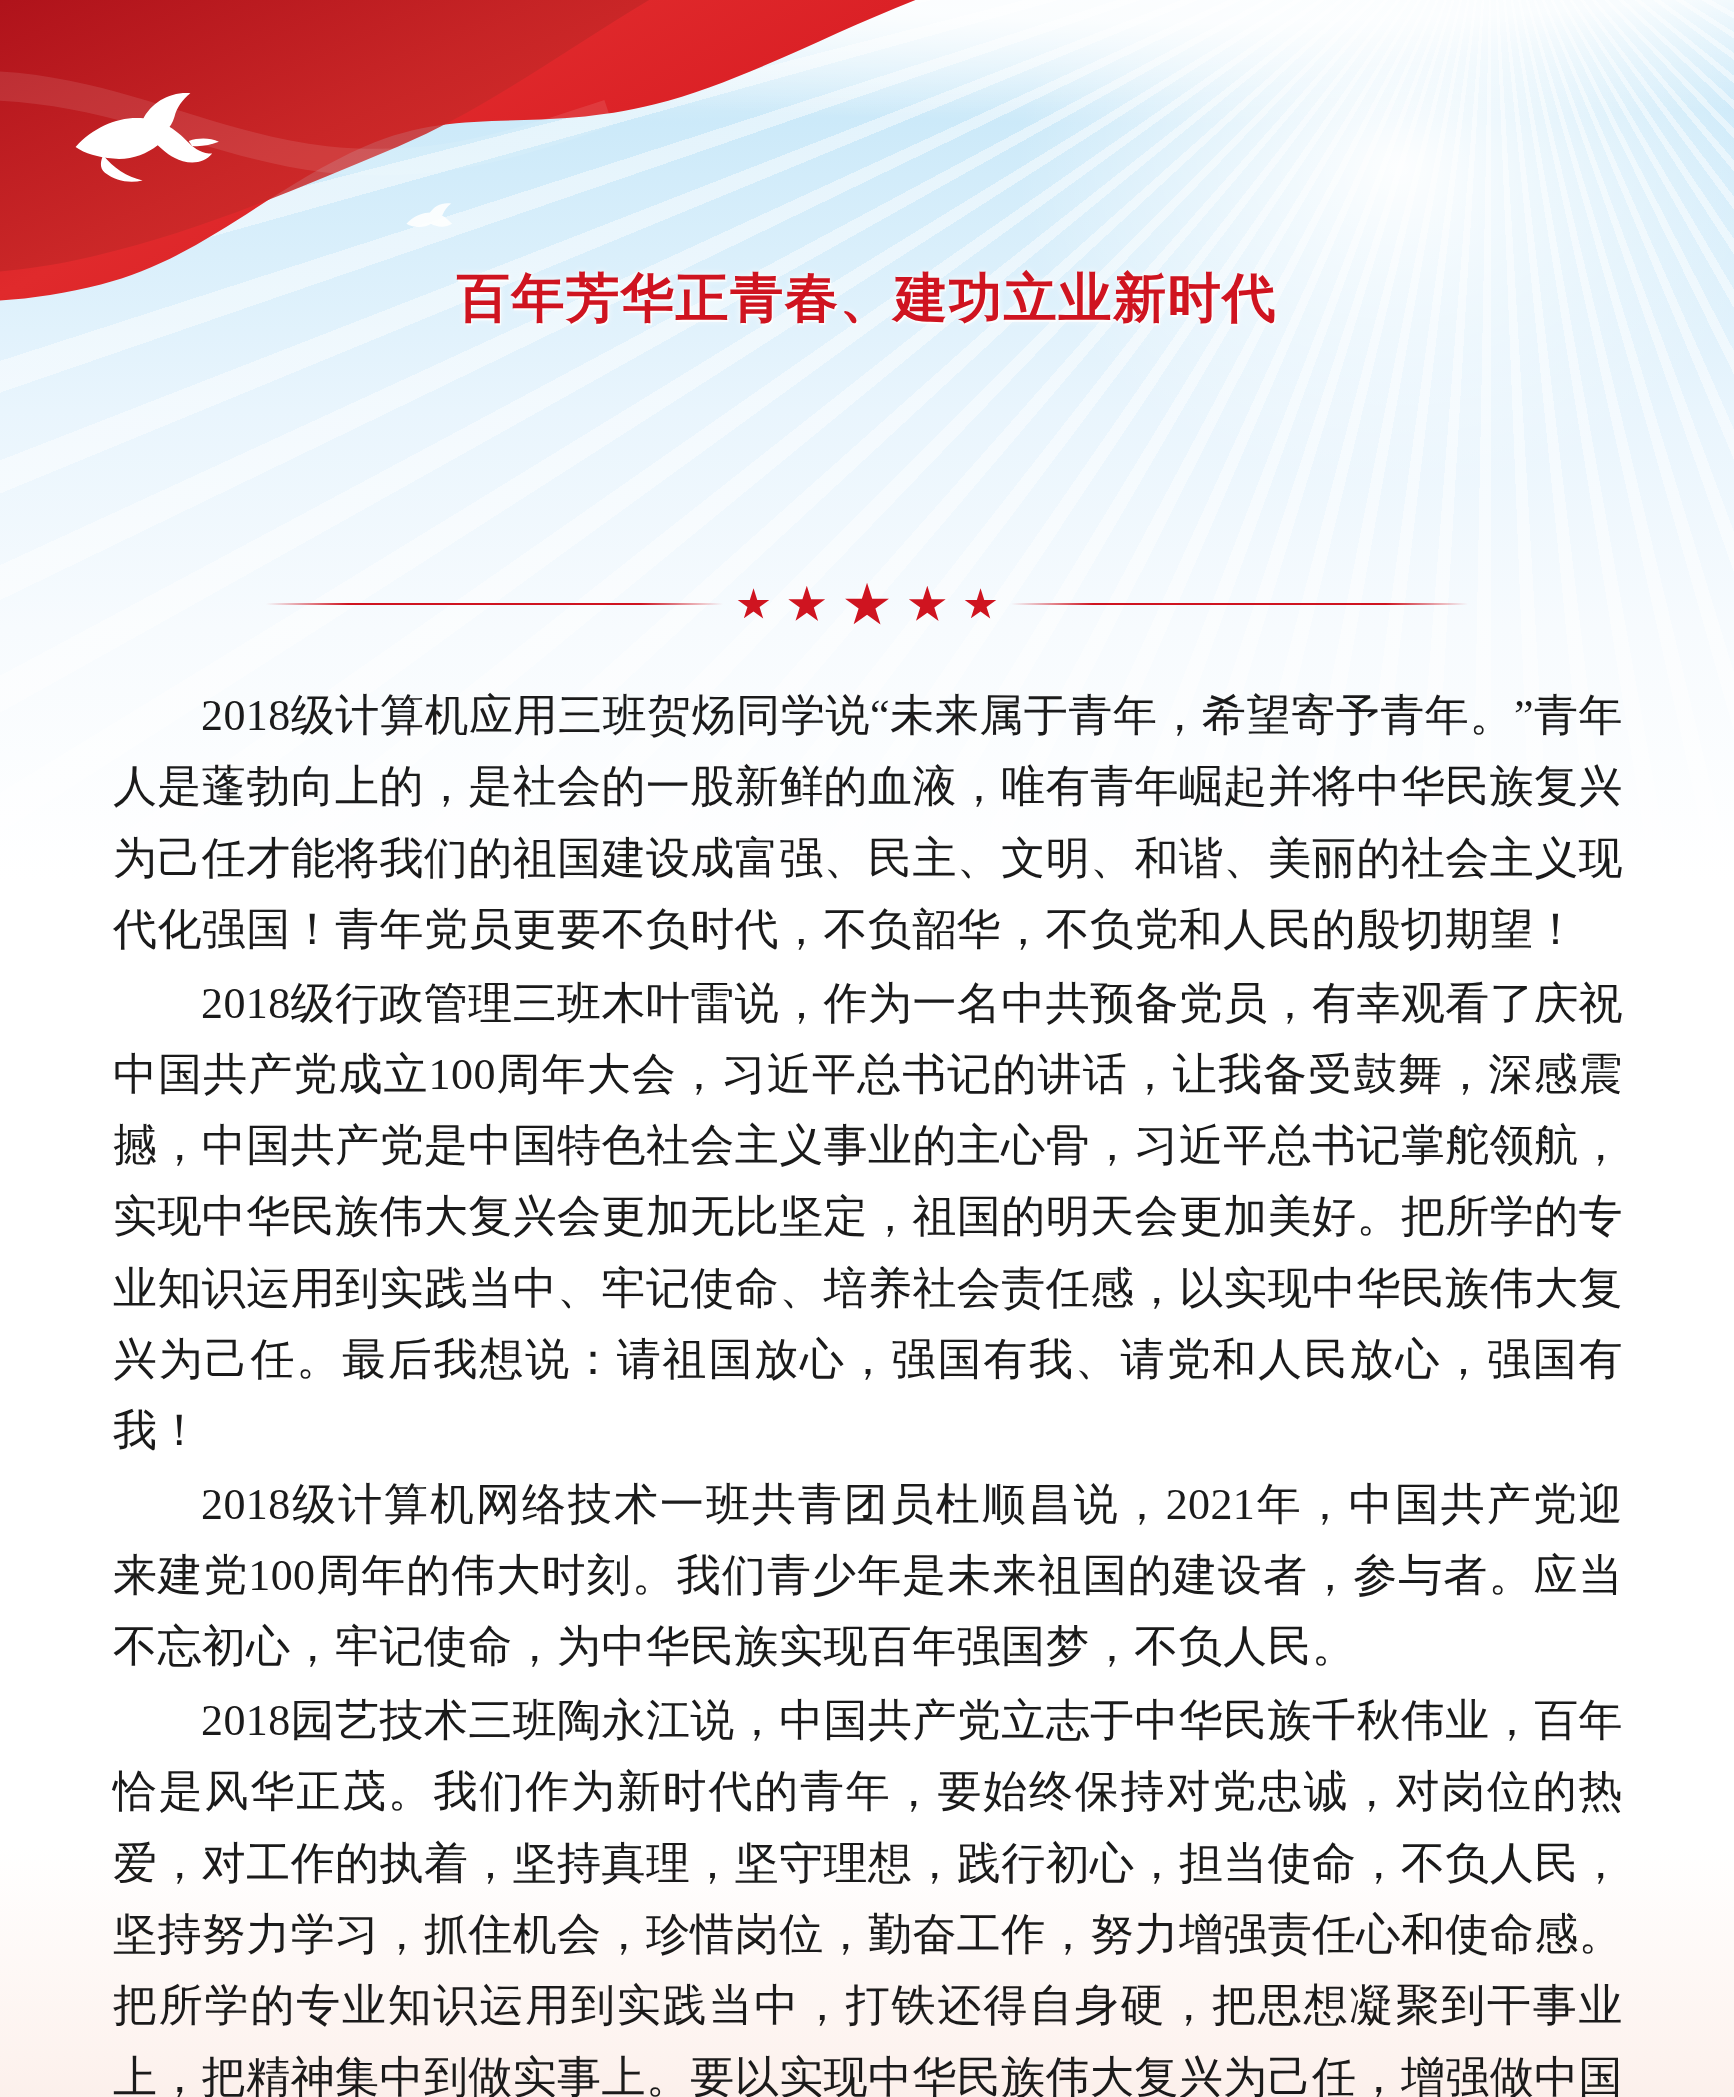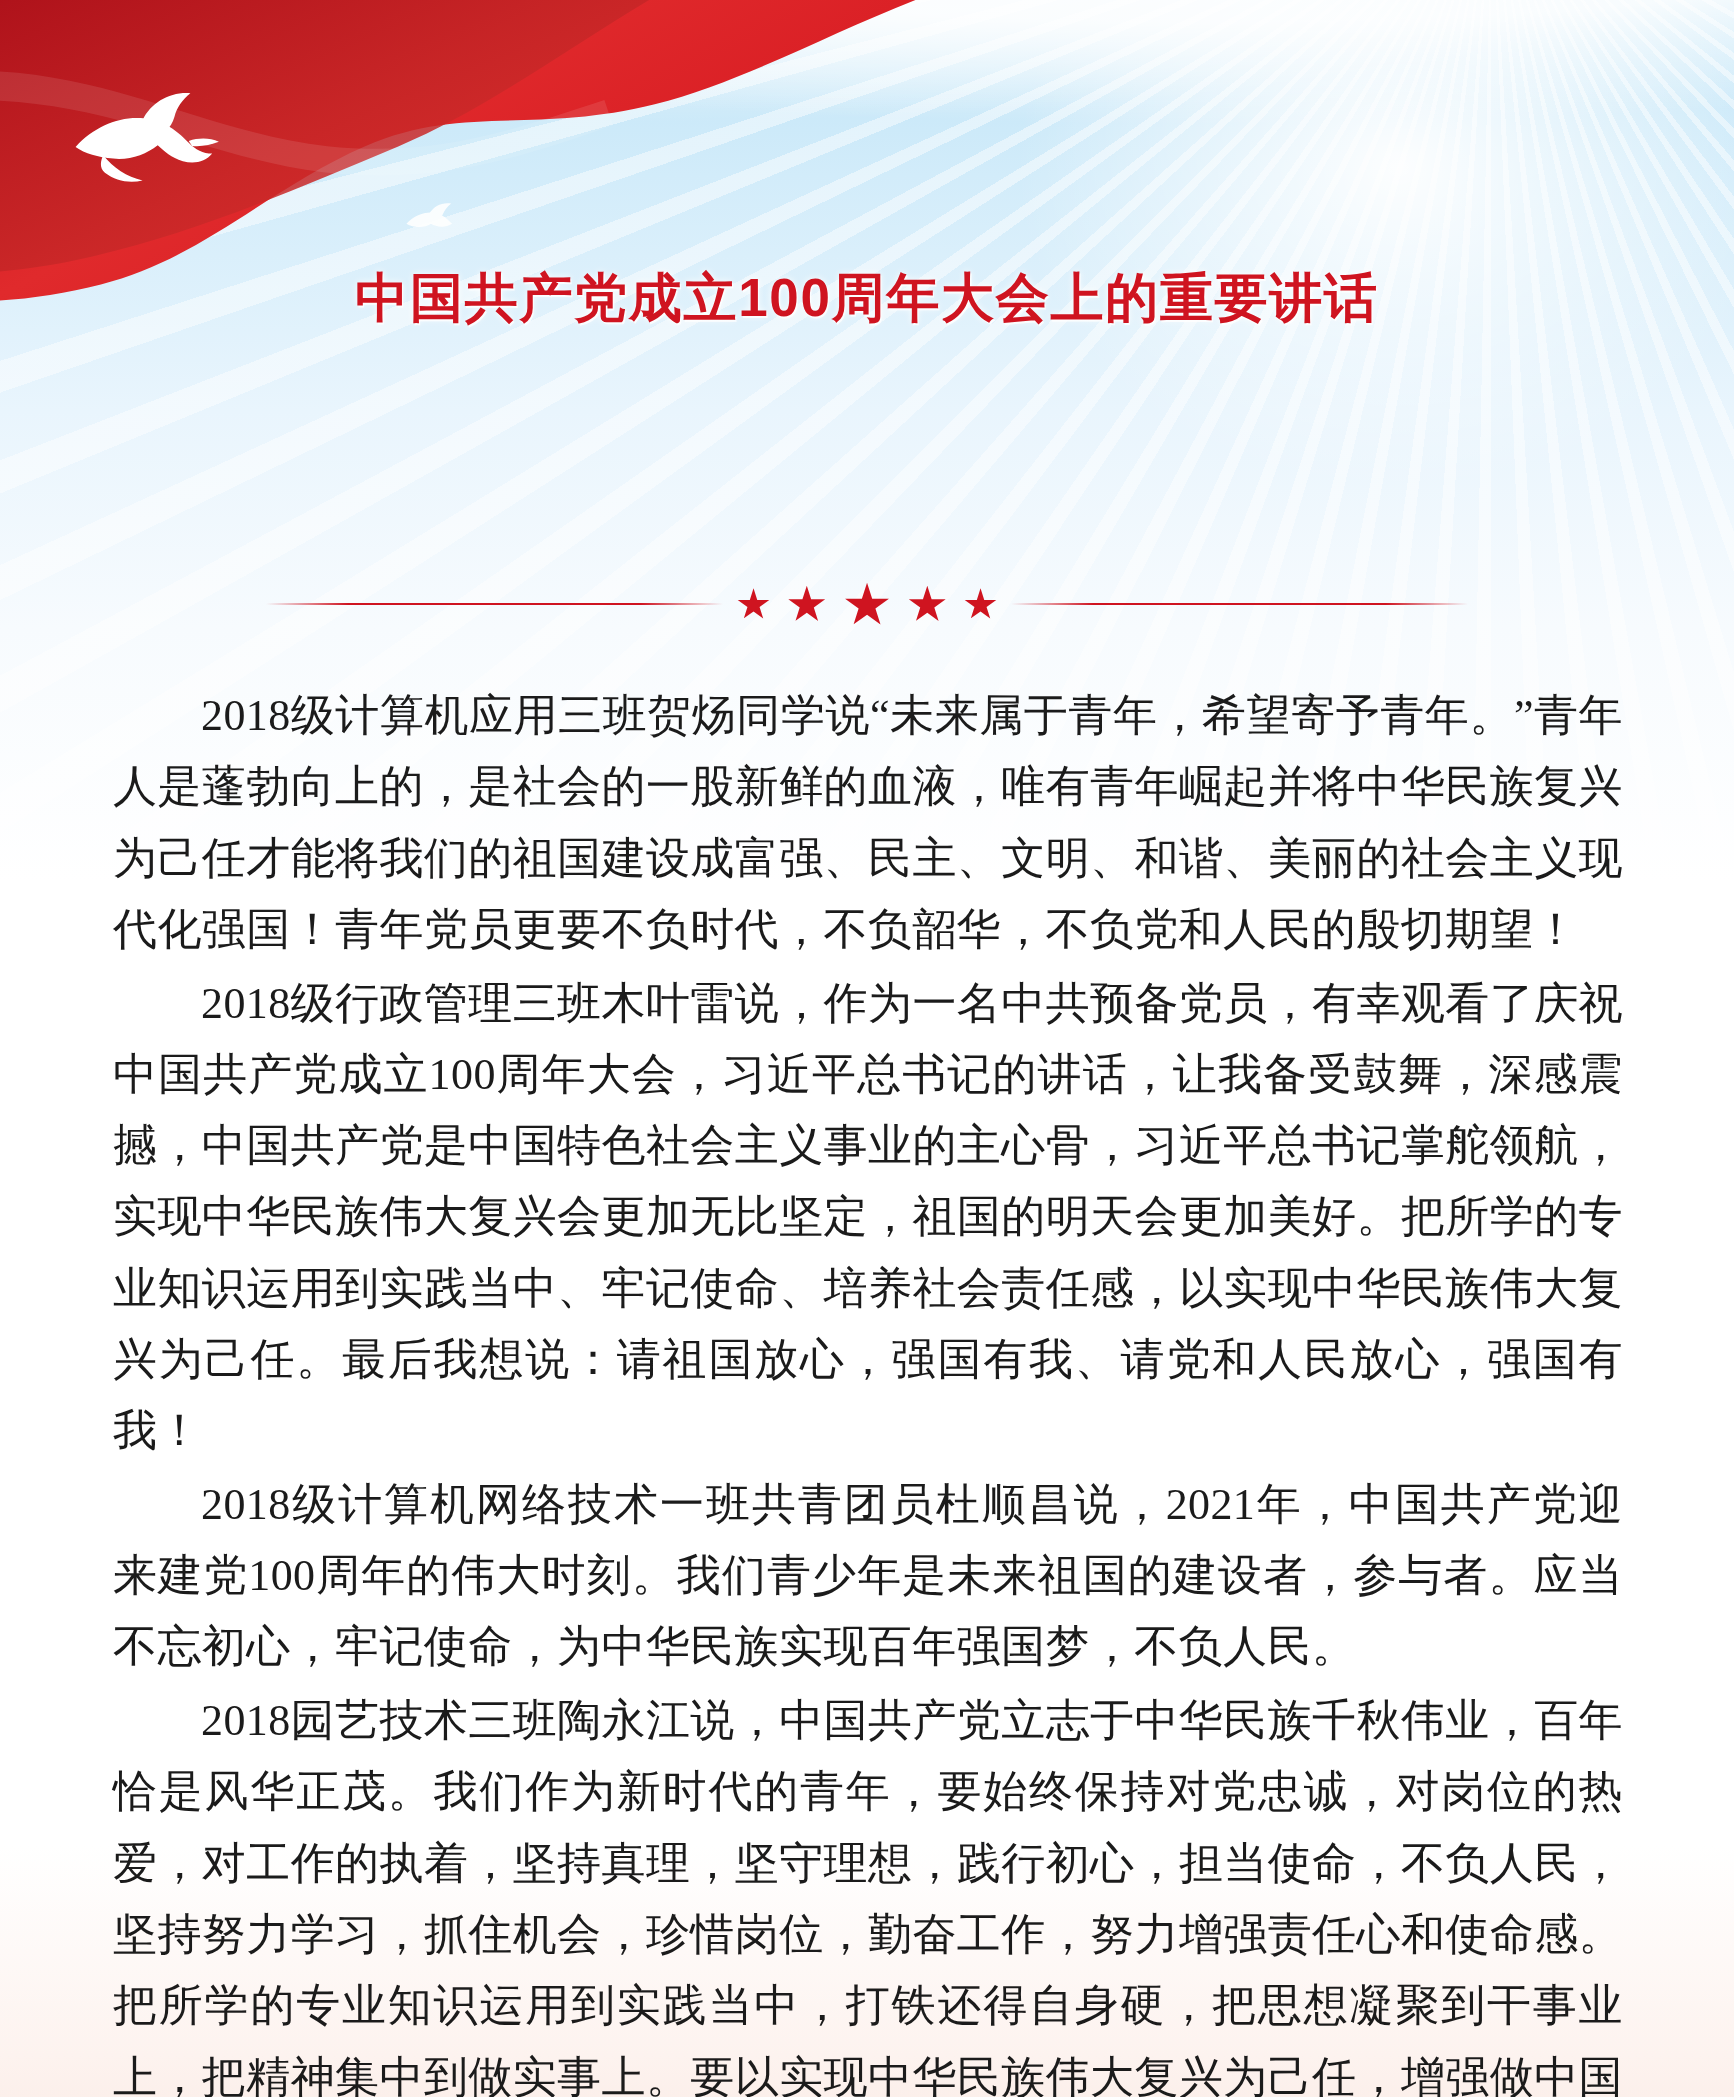--- a/index.html
+++ b/index.html
@@ -210,21 +210,21 @@
   <div class="dove-small">
     <svg viewBox="0 0 130 90">
       <g fill="#ffffff" opacity=".9">
         <path d="M8,54 C28,32 58,22 84,30 C96,34 106,44 116,54 C100,64 80,62 66,54 C50,64 26,64 8,54 Z"></path>
         <path d="M62,30 C72,12 94,2 114,6 C104,14 98,22 94,32 C86,42 74,40 62,30 Z"></path>
       </g>
     </svg>
   </div>
 
   <div class="title-wrap">
-    <div class="title-line">中国共产党成立100周年大会上的重要讲话</div>
+    <div class="title-line">百年芳华正青春、建功立业新时代</div>
   </div>
 
   <div class="divider">
     <span class="bar"></span>
     <span class="stars">
       <span class="star">★</span>
       <span class="star mid">★</span>
       <span class="star big">★</span>
       <span class="star mid">★</span>
       <span class="star">★</span>

